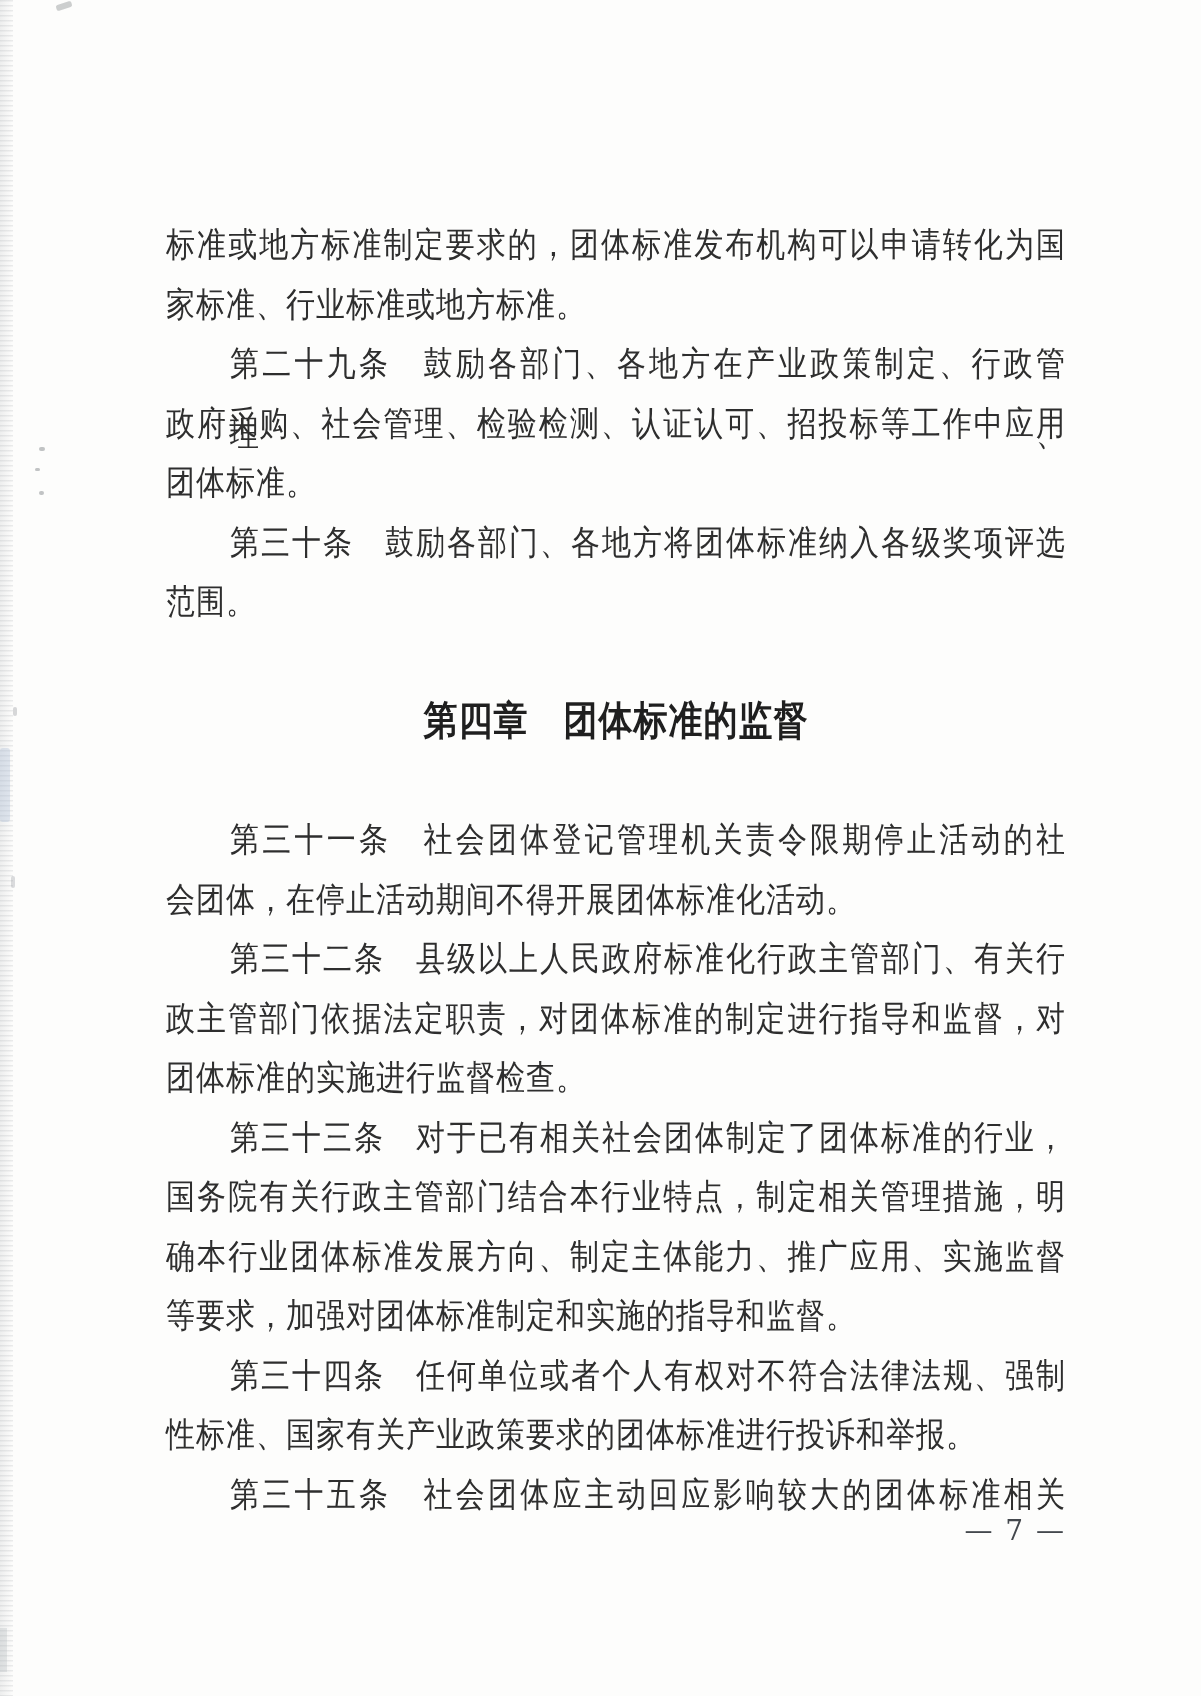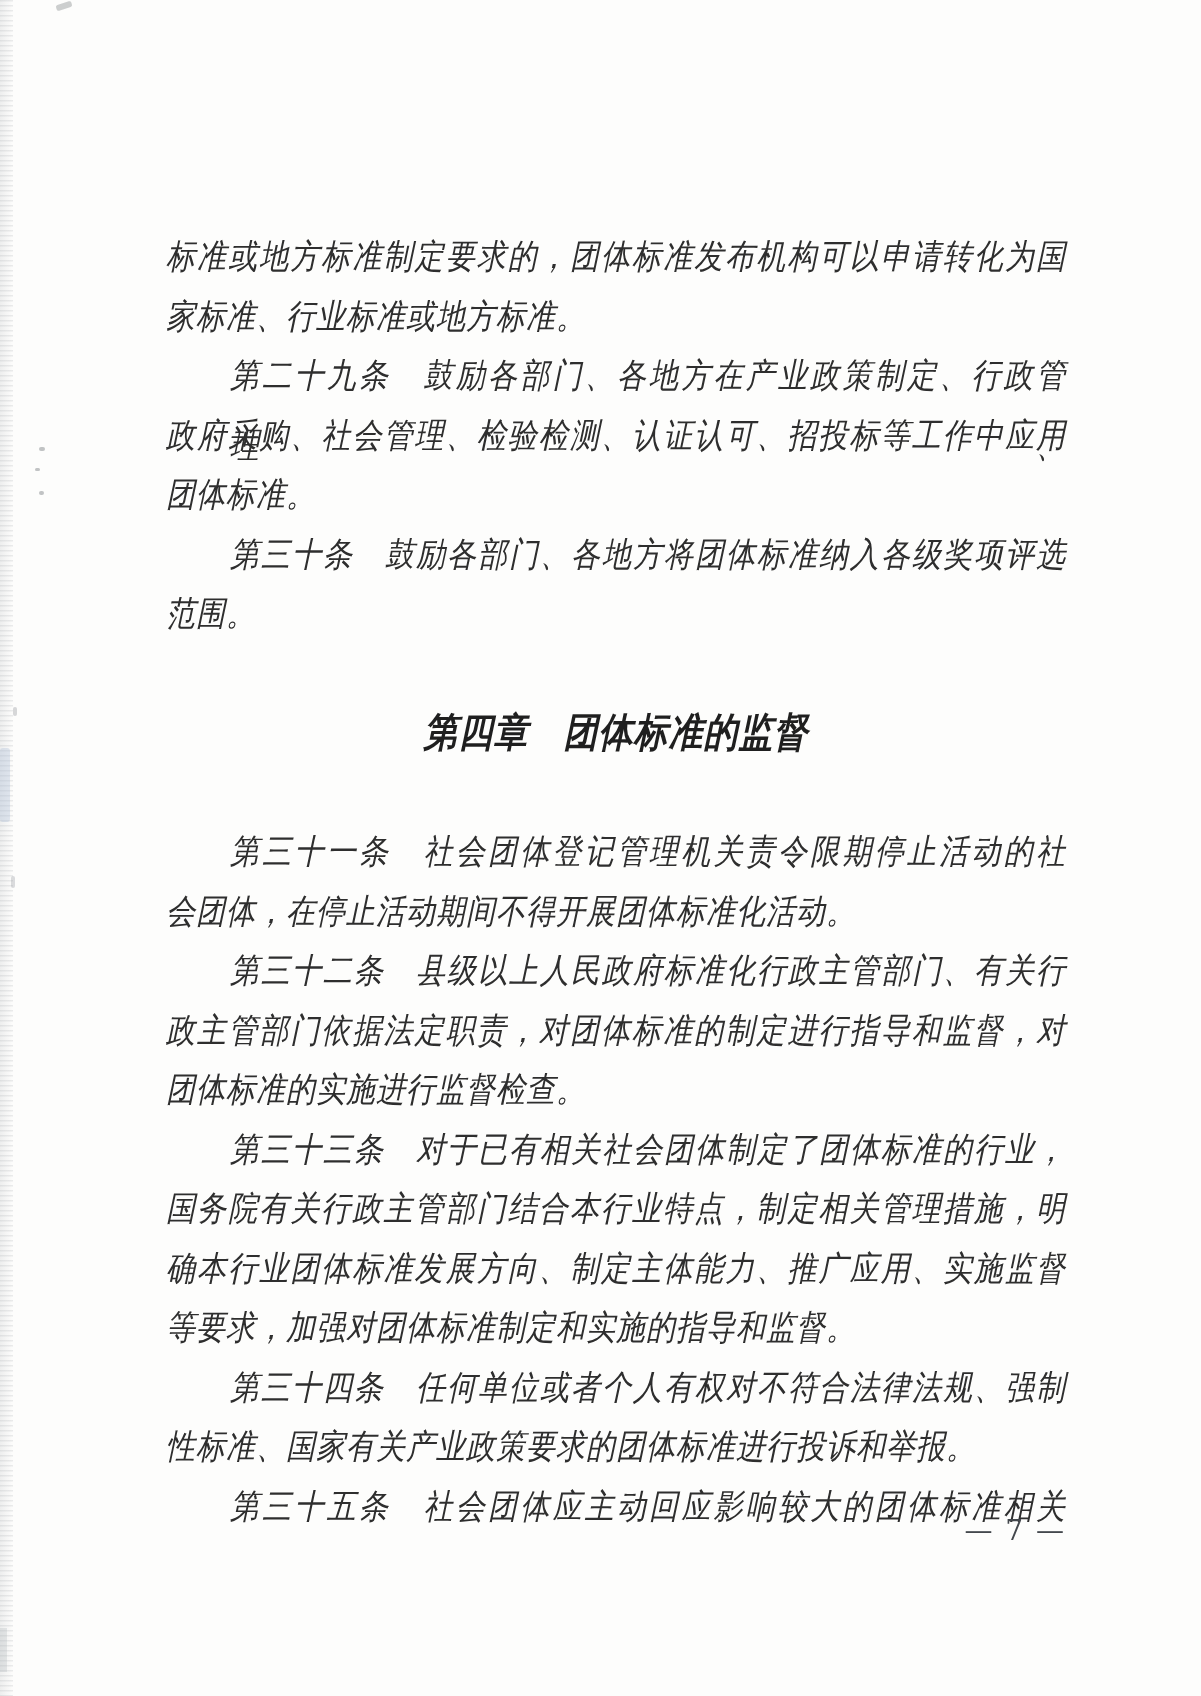--- a/index.html
+++ b/index.html
@@ -43,21 +43,21 @@
     background: rgba(120,124,128,0.45);
     border-radius: 2px;
   }
   .speck.s1 { left: 56px;  top: 3px;    width: 16px; height: 6px; transform: rotate(-18deg); background: rgba(130,134,138,0.40); }
   .speck.s2 { left: 39px;  top: 447px;  width: 6px;  height: 4px; }
   .speck.s3 { left: 35px;  top: 468px;  width: 5px;  height: 3px; }
   .speck.s4 { left: 39px;  top: 491px;  width: 5px;  height: 4px; }
   .speck.s5 { left: 13px;  top: 707px;  width: 4px;  height: 9px;  background: rgba(140,144,148,0.35); }
   .speck.s6 { left: 11px;  top: 876px;  width: 4px;  height: 12px; background: rgba(140,144,148,0.30); }
 
-  .doc-body { position: absolute; left: 0; top: 12px; width: 1201px; height: 1425px; font-style: italic; }
+  .doc-body { position: absolute; left: 0; top: 0; width: 1201px; height: 1425px; }
 
   .row {
     position: absolute;
     left: 166px;
     width: 900px;
     height: 60px;
     line-height: 59.5px;
     font-size: 29px;
     letter-spacing: 1px;
     color: #2e2e2e;

